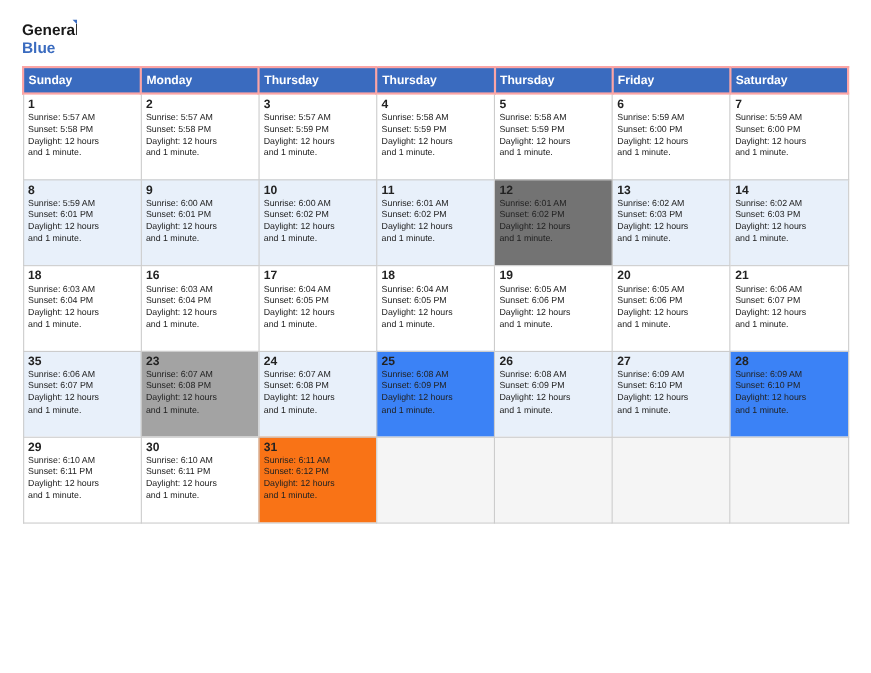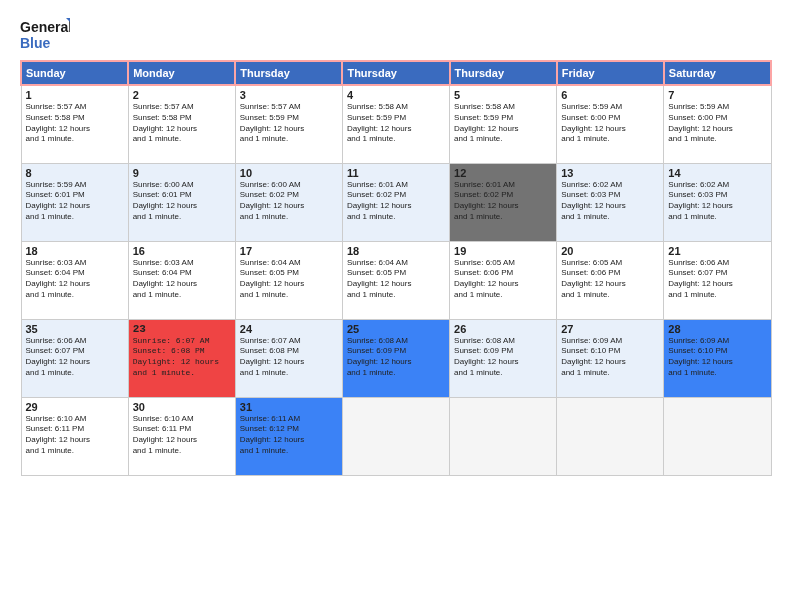--- a/index.html
+++ b/index.html
@@ -270,21 +270,21 @@
           </td>
         </tr>
         <tr>
           <td style="background: rgb(232, 240, 250);">
             <span class="day-num">35</span>
             <div class="day-info" style="white-space: pre-line;">Sunrise: 6:06 AM
 Sunset: 6:07 PM
 Daylight: 12 hours
 and 1 minute.</div>
           </td>
-          <td style="background: #ef4444; font-family: Liberation Mono, monospace;">
+          <td style="background: #a3a3a3;">
             <span class="day-num">23</span>
             <div class="day-info" style="white-space: pre-line;">Sunrise: 6:07 AM
 Sunset: 6:08 PM
 Daylight: 12 hours
 and 1 minute.</div>
           </td>
           <td style="background: rgb(232, 240, 250);">
             <span class="day-num">24</span>
             <div class="day-info" style="white-space: pre-line;">Sunrise: 6:07 AM
 Sunset: 6:08 PM
@@ -328,21 +328,21 @@
 Daylight: 12 hours
 and 1 minute.</div>
           </td>
           <td style="background: rgb(255, 255, 255);">
             <span class="day-num">30</span>
             <div class="day-info" style="white-space: pre-line;">Sunrise: 6:10 AM
 Sunset: 6:11 PM
 Daylight: 12 hours
 and 1 minute.</div>
           </td>
-          <td style="background: #3b82f6;">
+          <td style="background: #f97316;">
             <span class="day-num">31</span>
             <div class="day-info" style="white-space: pre-line;">Sunrise: 6:11 AM
 Sunset: 6:12 PM
 Daylight: 12 hours
 and 1 minute.</div>
           </td>
           <td class="empty" style="background: rgb(245, 245, 245);"></td>
           <td class="empty" style="background: rgb(245, 245, 245);"></td>
           <td class="empty" style="background: rgb(245, 245, 245);"></td>
           <td class="empty" style="background: rgb(245, 245, 245);"></td>

